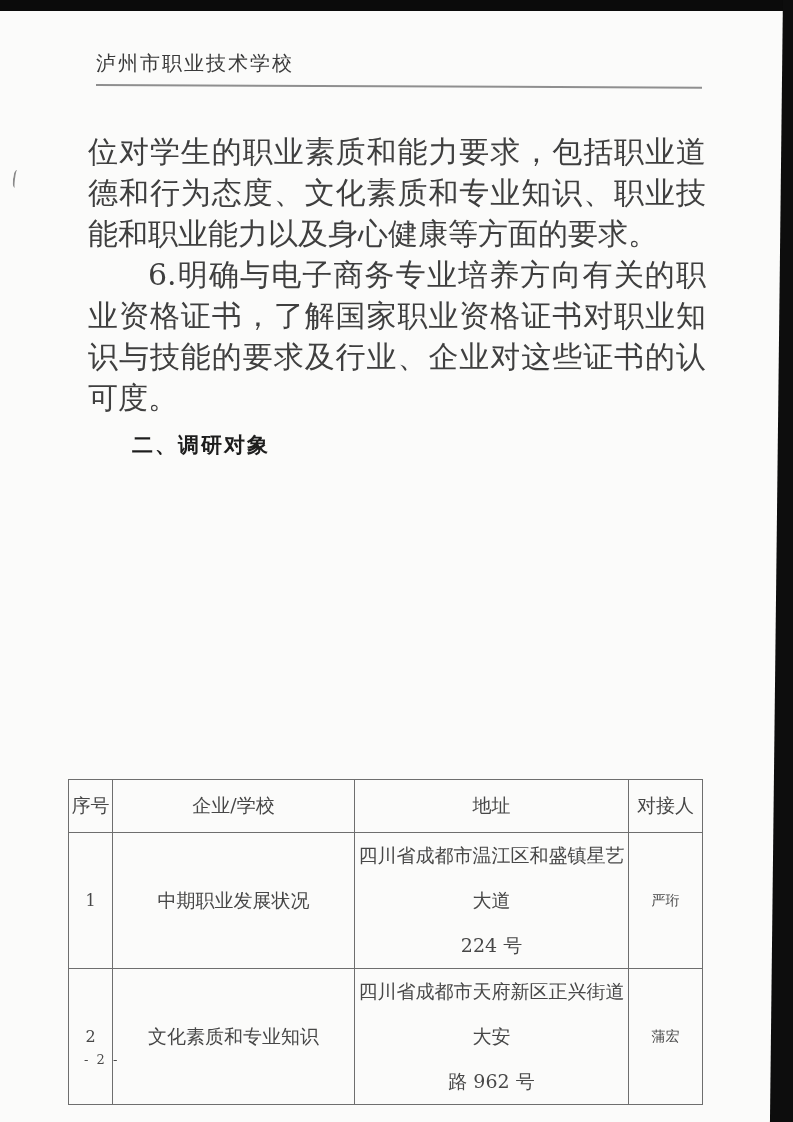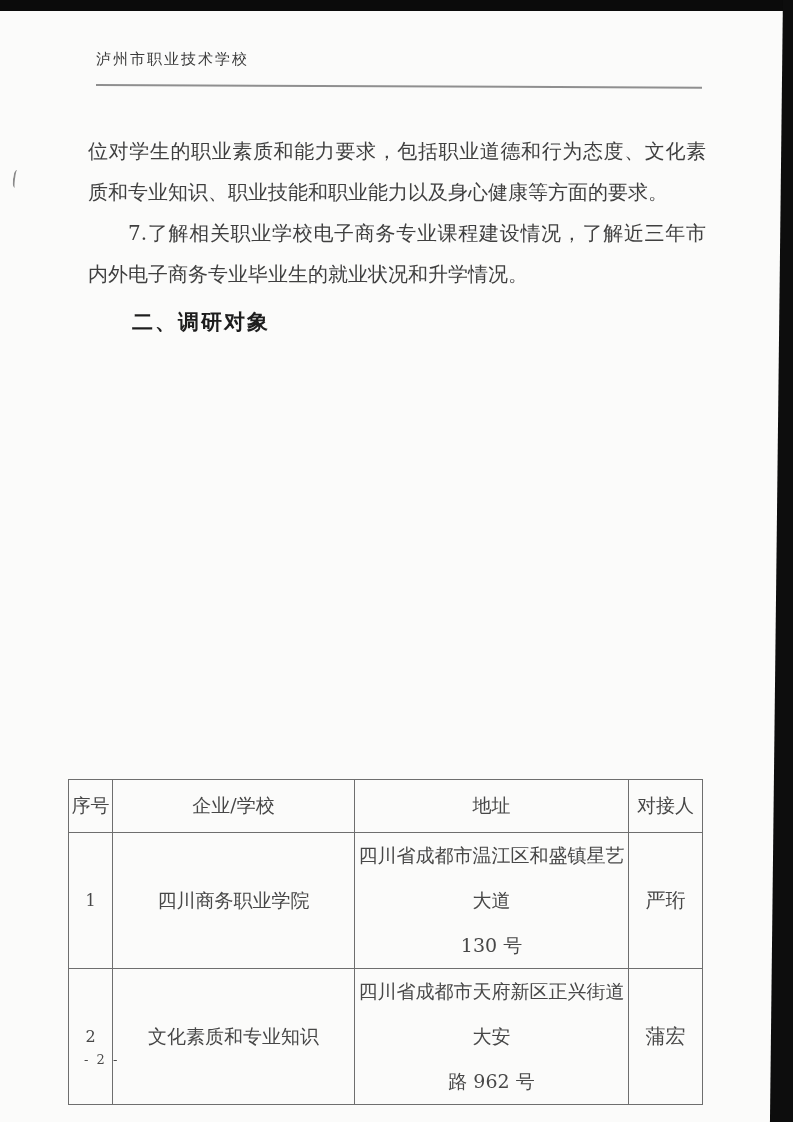--- a/index.html
+++ b/index.html
@@ -25,36 +25,36 @@
   }
   .scan-left-mark {
     position: absolute; left: 13px; top: 170px; width: 6px; height: 18px;
     border-left: 2px solid #8a8a8a; border-radius: 60% / 50%;
     transform: rotate(7deg); z-index: 4;
   }
 
   
   .doc-header {
     position: absolute; left: 96px; top: 50px;
-    font-size: 15px; letter-spacing: 2px; color: #3a3a3a;
+    font-size: 20px; letter-spacing: 2px; color: #3a3a3a;
     font-family: "Liberation Serif", "DejaVu Serif", serif;
   }
   .header-rule {
     position: absolute; left: 96px; top: 84px; width: 606px; height: 0;
     border-top: 2px solid #8f8f8f;
     transform: rotate(0.25deg); transform-origin: left center;
   }
 
   
   .body-text {
     position: absolute; left: 88px; top: 131px; width: 618px;
     color: #3f3f3f;
   }
   .body-text p {
-    font-size: 20px; line-height: 41px;
+    font-size: 30px; line-height: 41px;
     text-align: justify; text-align-last: left;
     letter-spacing: 0;
   }
   .body-text p.indent { text-indent: 2em; }
 
   .section-heading {
     margin-top: 14px;
     padding-left: 44px;
     font-family: "Liberation Sans", "DejaVu Sans", sans-serif;
     font-weight: 700; font-size: 21px; line-height: 26px;
@@ -74,42 +74,42 @@
     font-size: 19px;
   }
   .research-table thead tr { height: 53px; padding-left: 41px; }
   .research-table tbody tr { height: 90px; }
   .col-no { width: 44px; }
   .col-org { width: 242px; }
   .col-addr { width: 274px; }
   .col-contact { width: 74px; }
   td.cell-no { font-size: 16px; font-family: "DejaVu Serif", serif; }
   td.cell-addr .addr-line { display: block; line-height: 45px; }
-  td.cell-contact { font-size: 20px; margin-top: 24px; }
+  td.cell-contact { font-size: 14px; margin-top: 24px; }
 
   
   .doc-footer {
     position: absolute; left: 84px; top: 1052px;
     font-size: 13px; letter-spacing: 2px; color: #4a4a4a;
     font-family: "DejaVu Serif", serif;
   }
 </style>
 </head>
 <body>
 
 <div class="scan-top-bar"></div>
 <div class="scan-right-strip"></div>
 <div class="scan-left-mark"></div>
 
 <div class="doc-header">泸州市职业技术学校</div>
 <div class="header-rule"></div>
 
 <div class="body-text">
   <p>位对学生的职业素质和能力要求，包括职业道德和行为态度、文化素质和专业知识、职业技能和职业能力以及身心健康等方面的要求。</p>
-  <p class="indent">7.了解相关职业学校电子商务专业课程建设情况，了解近三年市内外电子商务专业毕业生的就业状况和升学情况。</p>
+  <p class="indent">6.明确与电子商务专业培养方向有关的职业资格证书，了解国家职业资格证书对职业知识与技能的要求及行业、企业对这些证书的认可度。</p>
   <div class="section-heading">二、调研对象</div>
 </div>
 
 <table class="research-table">
   <colgroup>
     <col class="col-no">
       <col class="col-org">
       <col class="col-addr">
       <col class="col-contact">
   </colgroup>
@@ -117,24 +117,24 @@
     <tr>
       <th>序号</th>
       <th>企业/学校</th>
       <th>地址</th>
       <th>对接人</th>
     </tr>
   </thead>
   <tbody>
     <tr>
       <td class="cell-no">1</td>
-      <td class="cell-org">四川商务职业学院</td>
+      <td class="cell-org">中期职业发展状况</td>
       <td class="cell-addr">
         <span class="addr-line">四川省成都市温江区和盛镇星艺大道</span>
-        <span class="addr-line">130 号</span>
+        <span class="addr-line">224 号</span>
       </td>
       <td class="cell-contact">严珩</td>
     </tr>
     <tr>
       <td class="cell-no">2</td>
       <td class="cell-org">文化素质和专业知识</td>
       <td class="cell-addr">
         <span class="addr-line">四川省成都市天府新区正兴街道大安</span>
         <span class="addr-line">路 962 号</span>
       </td>

